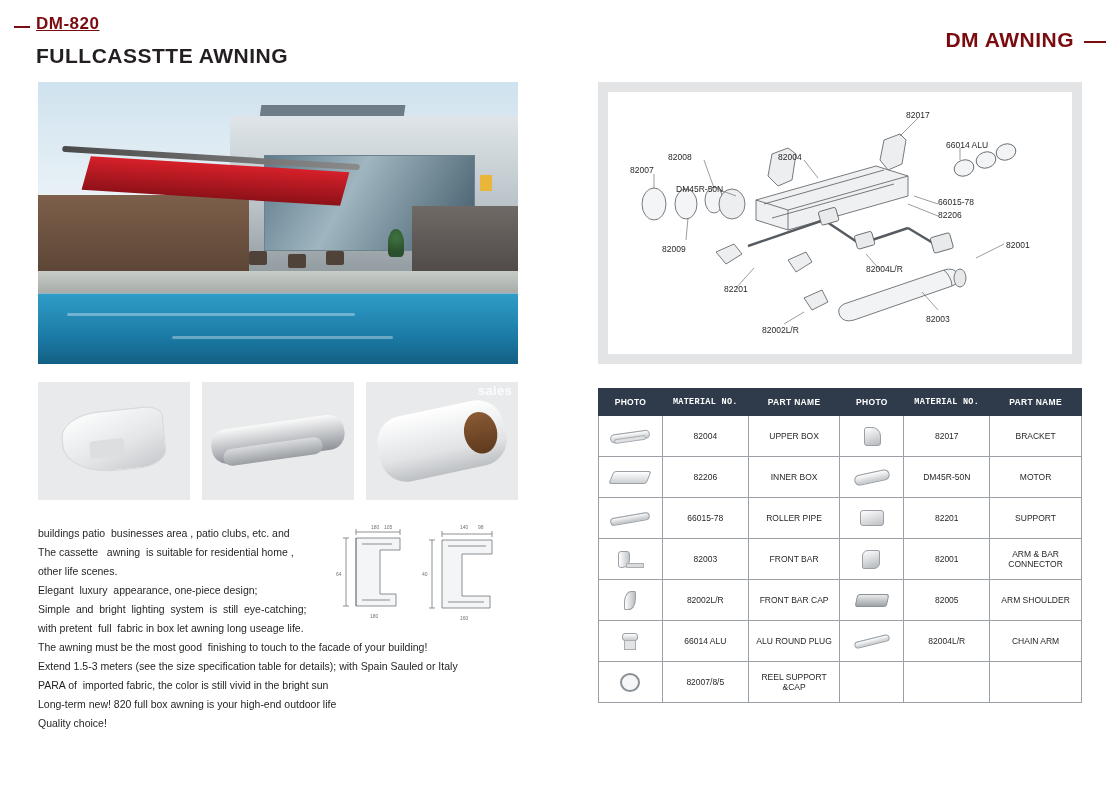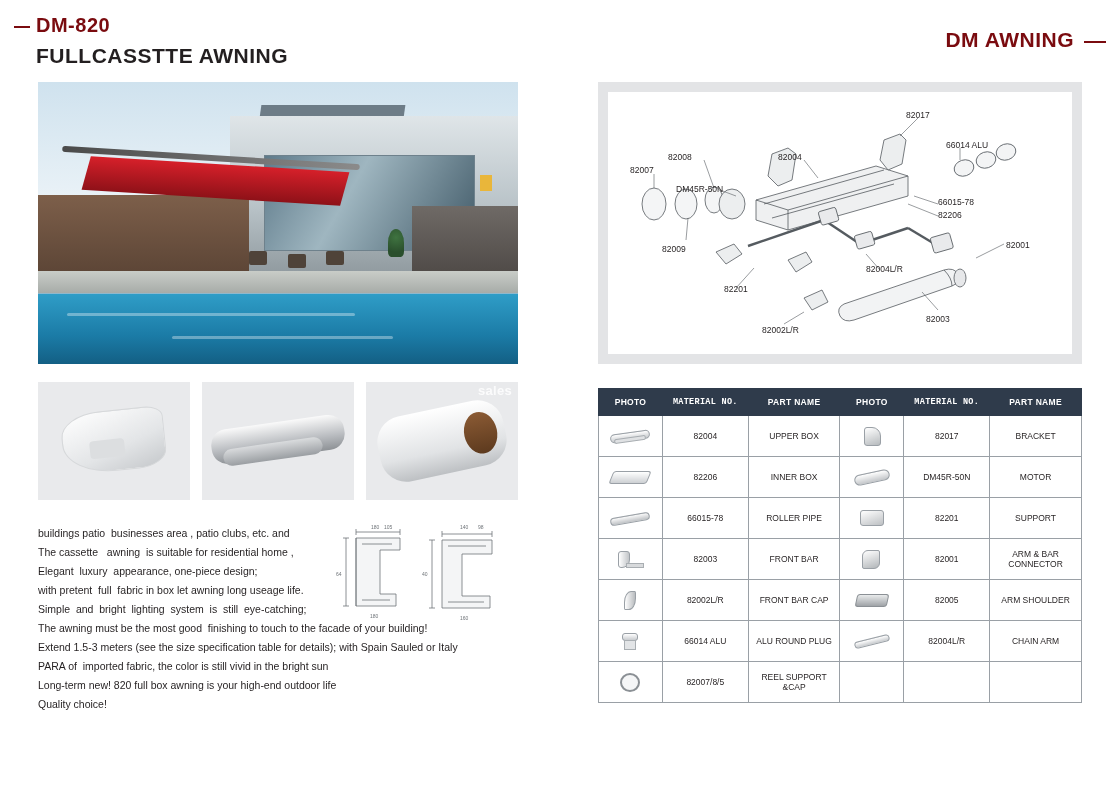--- a/index.html
+++ b/index.html
@@ -22,24 +22,25 @@
   }
   .hdr-rule-left {
     position: absolute;
     left: 14px; top: 26px;
     width: 16px; height: 2px;
     background: #7a0b0f;
   }
   .model-no {
     position: absolute;
     left: 36px; top: 14px;
-    font-size: 20px;
+    font-size: 17px;
     font-weight: bold;
     color: #7a0b0f;
     letter-spacing: 0.5px;
+    text-decoration: underline;
   }
   .main-title {
     position: absolute;
     left: 36px; top: 44px;
     font-size: 21px;
     font-weight: bold;
     color: #231f20;
     letter-spacing: 0.5px;
   }
   .brand {
@@ -335,23 +336,24 @@
   </div>
   <div class="thumb">
     <div class="tube-c"></div>
   </div>
 </div>
 <div class="watermark">sales</div>
 
 <div class="desc">
   <p>buildings patio  businesses area , patio clubs, etc. and</p>
   <p>The cassette   awning  is suitable for residential home ,</p>
+  <p>other life scenes.</p>
   <p>Elegant  luxury  appearance, one-piece design;</p>
+  <p>Simple  and  bright  lighting  system  is  still  eye-catching;</p>
   <p>with pretent  full  fabric in box let awning long useage life.</p>
-  <p>Simple  and  bright  lighting  system  is  still  eye-catching;</p>
   <p>The awning must be the most good  finishing to touch to the facade of your building!</p>
   <p>Extend 1.5-3 meters (see the size specification table for details); with Spain Sauled or Italy</p>
   <p>PARA of  imported fabric, the color is still vivid in the bright sun</p>
   <p>Long-term new! 820 full box awning is your high-end outdoor life</p>
   <p>Quality choice!</p>
 </div>
 
 <div class="tech-draw">
   <svg width="196" height="108" viewBox="0 0 196 108" fill="none" stroke="#6f7479" stroke-width="0.8">
 

